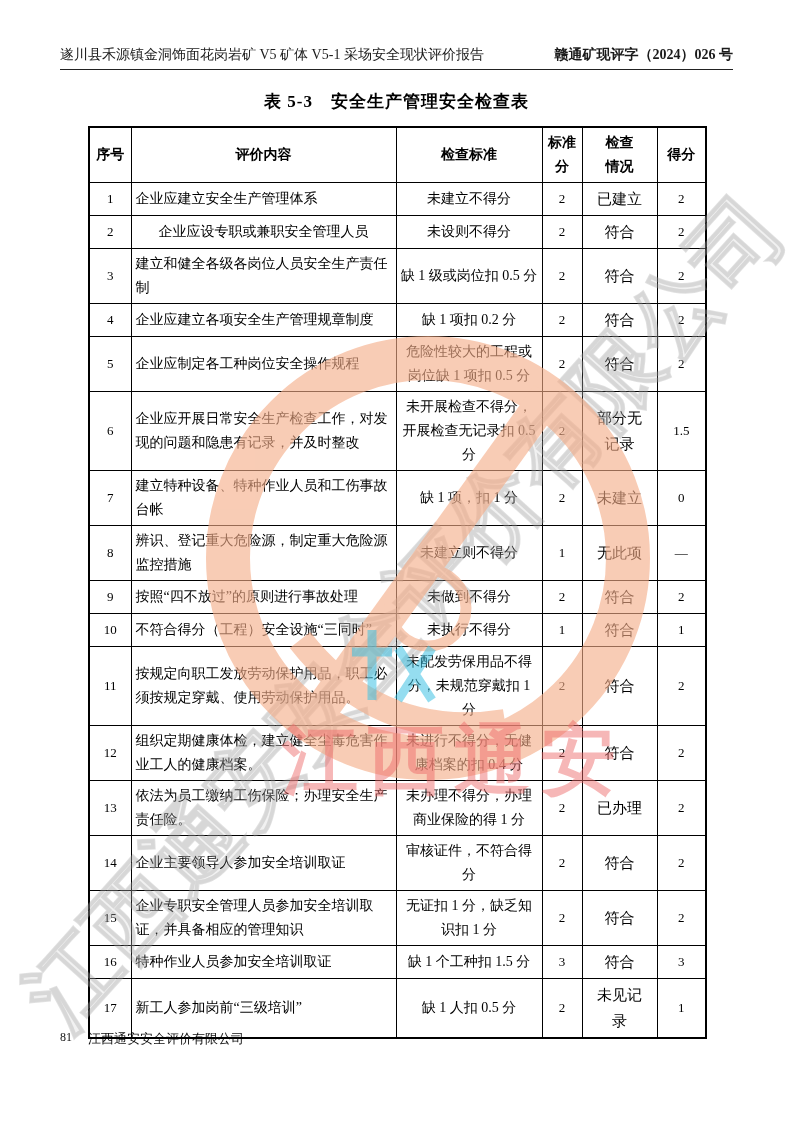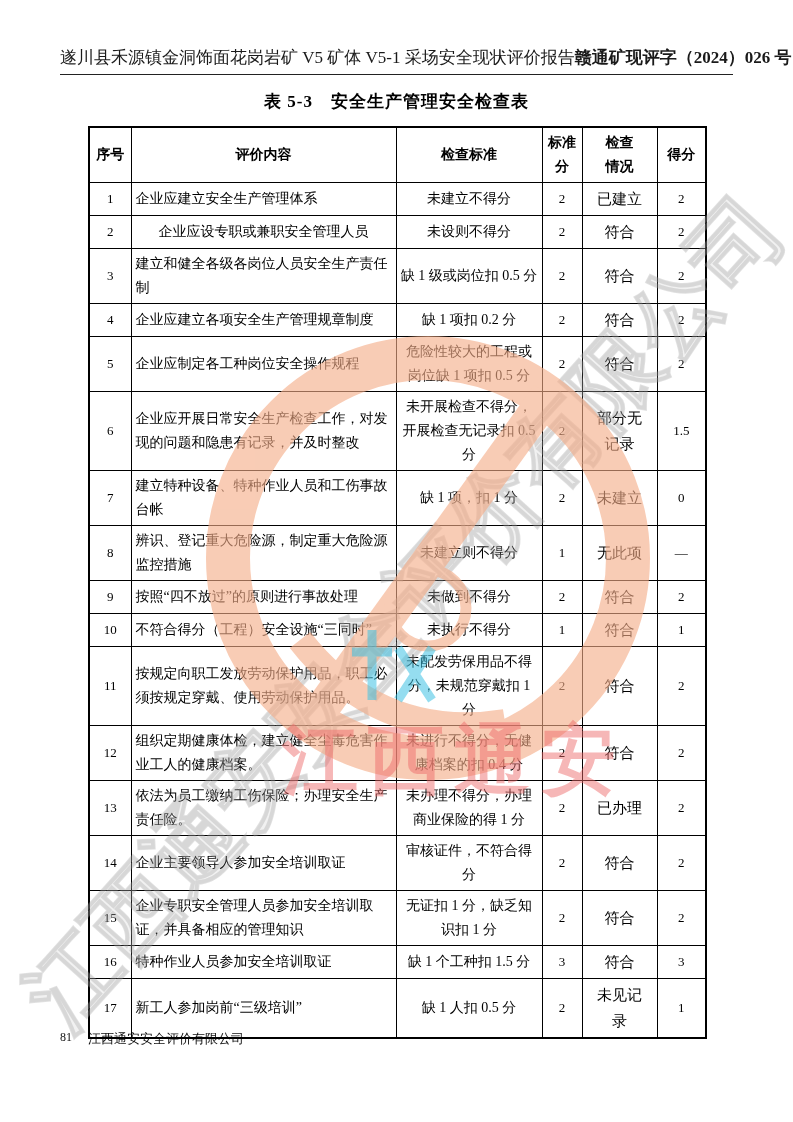--- a/index.html
+++ b/index.html
@@ -16,21 +16,21 @@
   }
   
   .doc-header {
     position: absolute;
     left: 60px; right: 60px; top: 46px;
     display: flex;
     justify-content: space-between;
     align-items: center;
     border-bottom: 1.5px solid #222;
     padding-bottom: 5px;
-    font-size: 17px;
+    font-size: 14px;
     color: #1a1a1a;
     white-space: nowrap;
   }
   .doc-header .hdr-right { font-weight: 700; }
   
   .doc-title {
     position: absolute;
     left: 0; right: 0; top: 90px;
     text-align: center;
     font-size: 17px;

